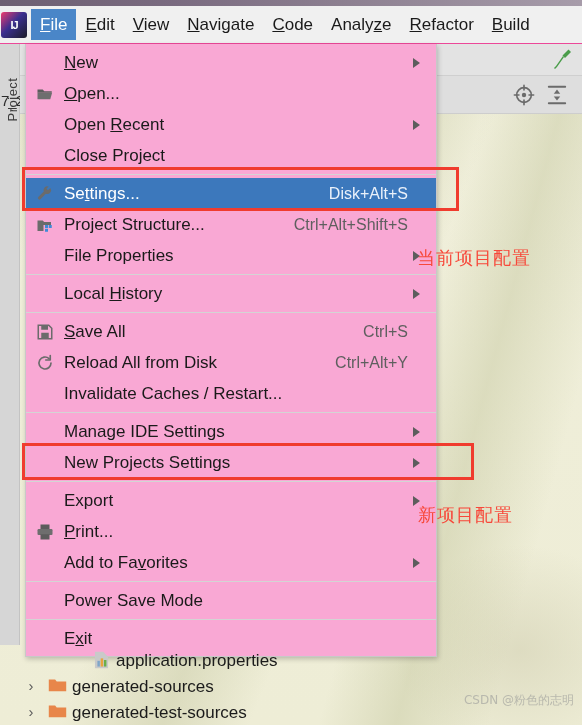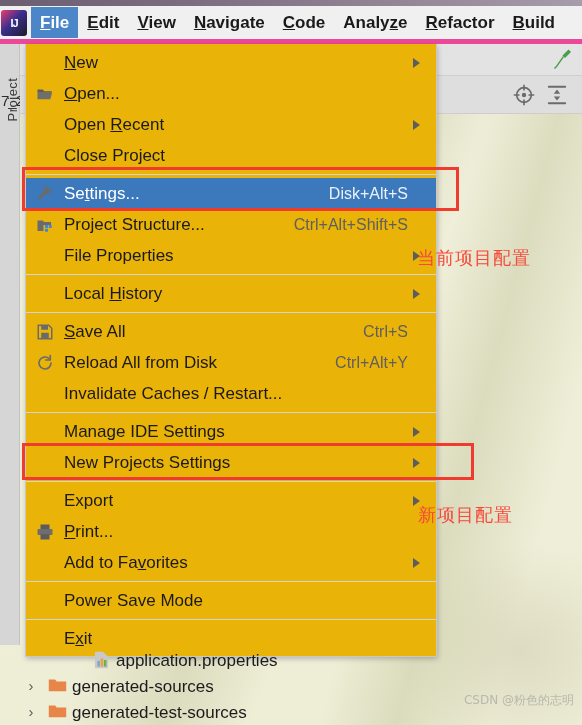--- a/index.html
+++ b/index.html
@@ -25,22 +25,21 @@
   #title-strip {
     position: absolute; top: 0; left: 0; width: 582px; height: 6px;
     background: linear-gradient(90deg,#6d5f72 0%, #7a6b80 30%, #8d8091 60%, #a79caa 100%);
   }
 
   
   #menu-bar {
     position: absolute; top: 6px; left: 0; width: 582px; height: 38px;
     background: #f0f0f0;
     display: flex; align-items: center;
-    border-bottom: 5px solid #ec4899;
-    font-weight: bold;
+    border-bottom: 1px solid #ec4899;
   }
   #app-logo {
     width: 26px; height: 26px; margin-left: 1px; margin-right: 4px;
     border-radius: 3px; position: relative; flex: none;
     background: linear-gradient(135deg,#ef3b6e 0%, #3a2f8f 45%, #1c1c28 100%);
   }
   #app-logo::after {
     content: "IJ"; position: absolute; inset: 0;
     color: #fff; font-size: 11px; font-weight: bold;
     display: flex; align-items: center; justify-content: center;
@@ -81,21 +80,21 @@
   #editor-toolbar-row {
     position: absolute; top: 76px; left: 20px; width: 562px; height: 38px;
     background: #dedede; border-bottom: 1px solid #cdcdcd;
   }
   #crosshair-icon { position: absolute; right: 47px; top: 8px; width: 22px; height: 22px; }
   #collapse-icon  { position: absolute; right: 14px; top: 8px; width: 22px; height: 22px; }
 
   
   #file-menu {
     position: absolute; top: 44px; left: 25px; width: 412px;
-    background: #eab308;
+    background: #f9a8d4;
     border: 1px solid #c8c8c8; border-top: none;
     box-shadow: 1px 2px 5px rgba(0,0,0,0.22);
     padding: 3px 0 2px 0;
   }
   .mi {
     position: relative; height: 31px; display: flex; align-items: center;
     padding: 0 10px 0 0; cursor: default; color: #1a1a1a; font-size: 17px;
   }
   .mi.selected { background: #3c78bc; color: #ffffff; }
   .mi .mi-icon {

